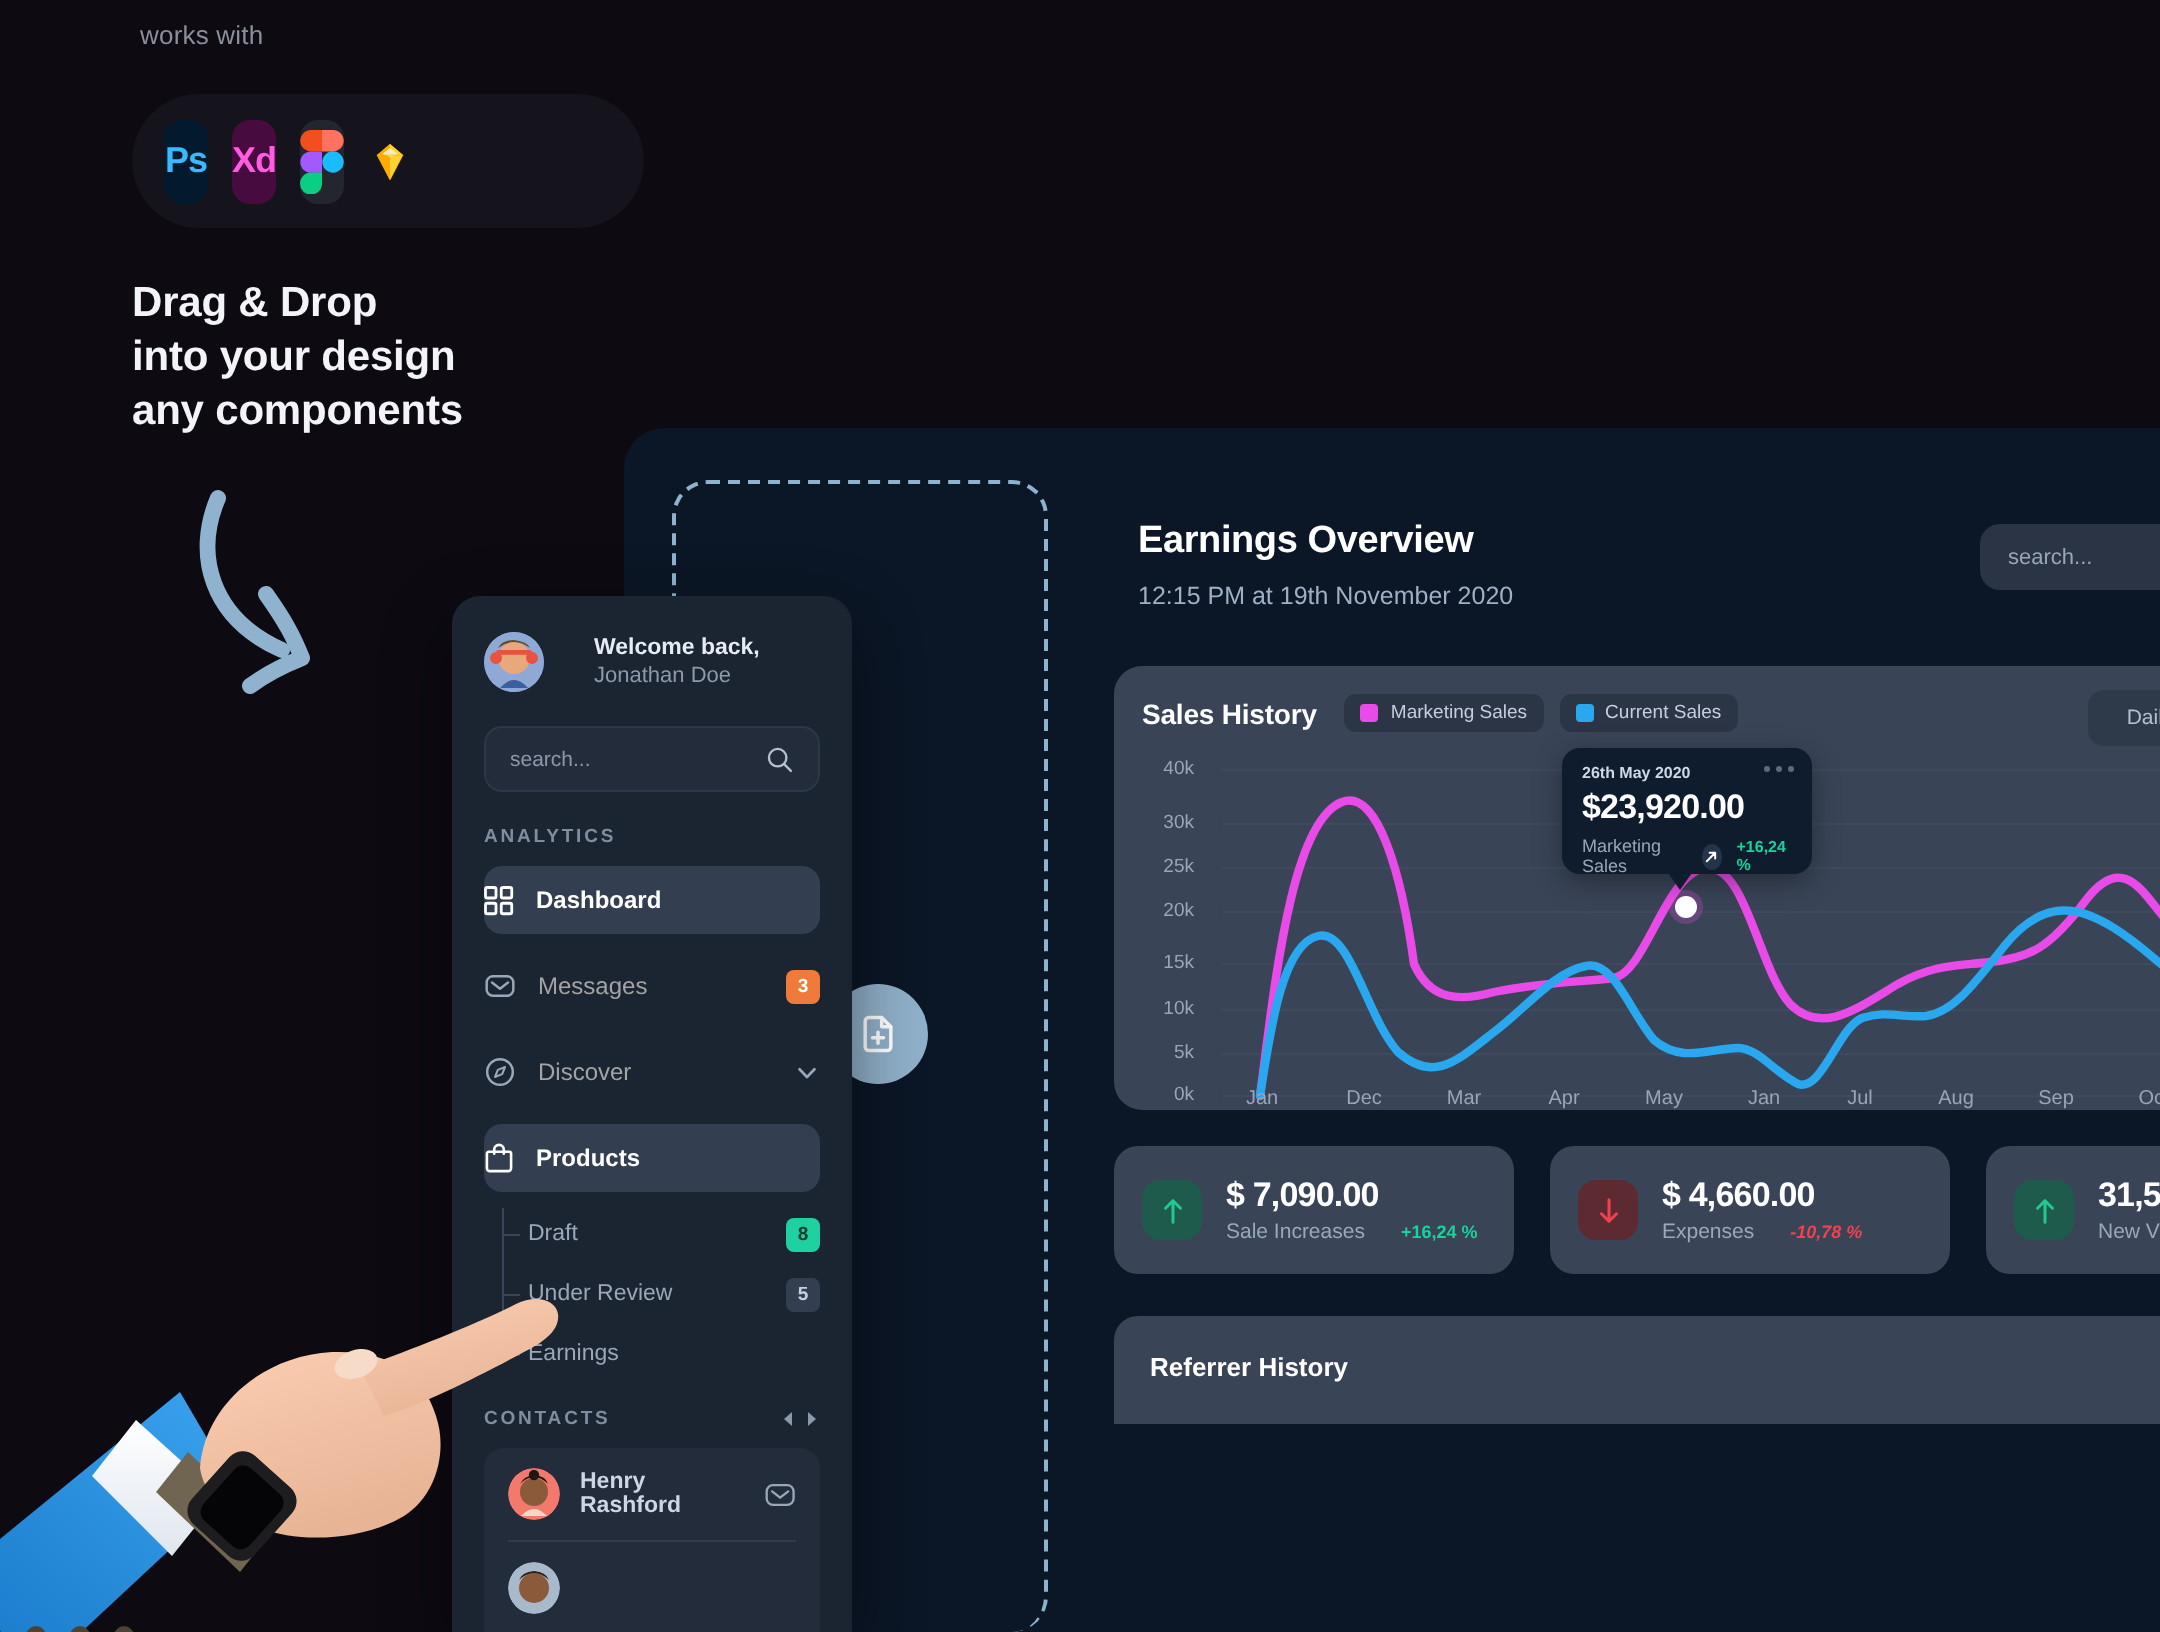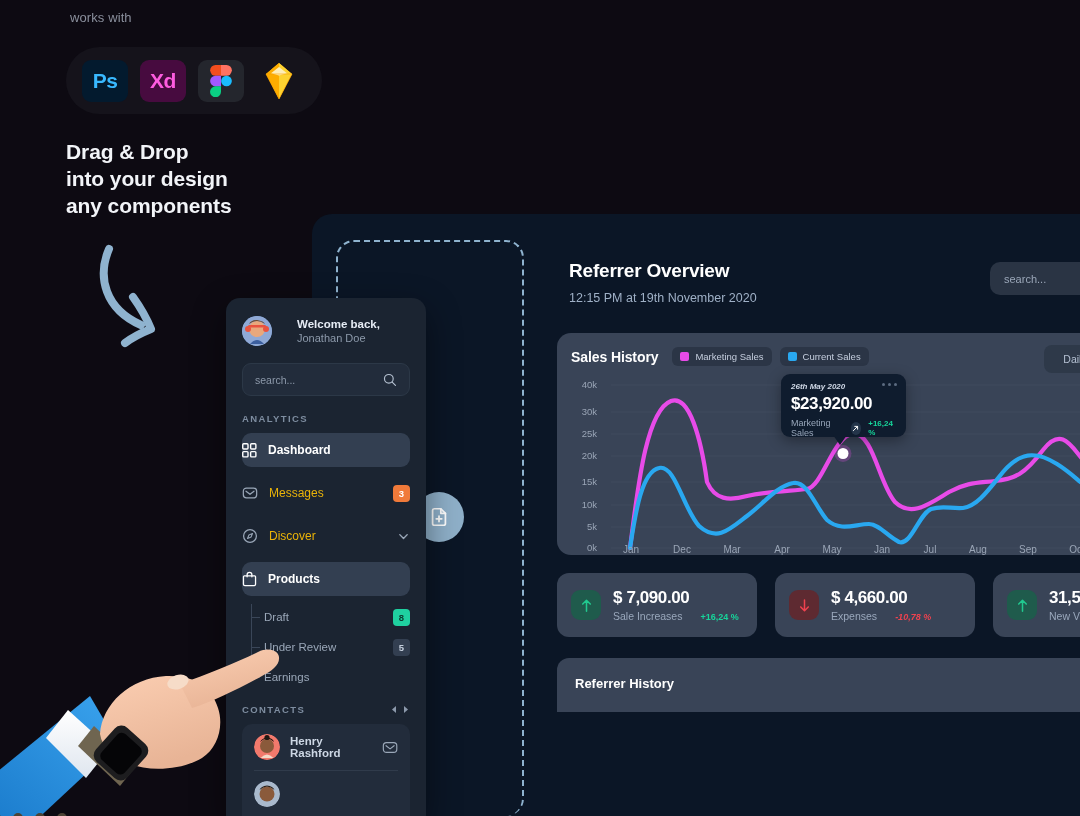--- a/index.html
+++ b/index.html
@@ -11,22 +11,22 @@
   }
   #stage{ position:relative; width:1080px; height:816px; background:#0d0a12; overflow:hidden; }
 
   
   #promo{ position:absolute; left:66px; top:10px; width:340px; }
   .works-with{ font-size:13px; color:#8a8f9c; letter-spacing:.1px; margin-left:4px; }
   .logo-pill{
     margin-top:22px; width:256px; height:67px; border-radius:34px;
     background:#15131b; display:flex; align-items:center; gap:12px; padding:0 16px;
   }
-  .logo-tile{ width:46px; height:42px; border-radius:9px; display:flex; align-items:center; justify-content:center;
-    font-weight:bold; font-size:21px; letter-spacing:-.5px; }
+  .logo-tile{ width:22px; height:42px; border-radius:9px; display:flex; align-items:center; justify-content:center;
+    font-weight:bold; font-size:18px; letter-spacing:-.5px; }
   .tile-ps{ background:#031a2e; color:#39b9ff; }
   .tile-xd{ background:#470b3f; color:#ff5ce0; }
   .tile-fig{ background:#24262d; position:relative; }
   .tile-sketch{ background:transparent; }
   .headline{ margin-top:26px; font-size:21px; line-height:1.18; font-weight:bold; color:#f2f4f8; letter-spacing:-.1px; }
   .headline div{ margin-bottom:2px; }
 
   
   #arrow{ position:absolute; left:95px; top:243px; width:95px; height:105px; }
 
@@ -75,41 +75,41 @@
   .chart-body{ position:relative; margin-top:10px; width:526px; height:175px; }
   .ytick{ position:absolute; left:0; font-size:9.5px; color:#9aa5b6; width:26px; text-align:right; }
   .xtick{ position:absolute; font-size:10px; color:#9aa5b6; top:168px; transform:translateX(-50%); }
 
   
   .tooltip{
     position:absolute; left:210px; top:-2px; width:125px; height:63px;
     background:#0f1c2e; border-radius:9px; padding:8px 10px 0 10px; z-index:6;
     box-shadow:0 4px 14px rgba(0,0,0,.35);
   }
-  .tt-date{ font-size:8px; font-weight:bold; color:#cfd8e6;font-style:italic; }
+  .tt-date{ font-size:8px; font-weight:bold; color:#cfd8e6; }
   .tt-val{ font-size:17px; font-weight:bold; color:#fff; margin-top:3px; letter-spacing:-.4px; }
   .tt-row{ display:flex; align-items:center; gap:7px; margin-top:4px; }
   .tt-label{ font-size:9px; color:#98a6ba; }
   .tt-arrow-badge{ width:13px; height:13px; border-radius:50%; background:#24354a; display:flex; align-items:center; justify-content:center; }
   .tt-delta{ font-size:8px; font-weight:bold; color:#17d49a; }
   .tt-dots{ position:absolute; right:9px; top:9px; display:flex; gap:3px; }
   .tt-dots i{ width:3px; height:3px; border-radius:50%; background:#5c6b80; display:block; }
   .tt-tail{ position:absolute; left:52px; top:61px; width:0; height:0;
     border-left:7px solid transparent; border-right:7px solid transparent; border-top:10px solid #0f1c2e; }
   .tt-point{ position:absolute; left:52px; top:72px; width:11px; height:11px; border-radius:50%;
     background:#fff; transform:translateX(-50%); box-shadow:0 0 0 3px rgba(232,75,232,.25); z-index:7;}
 
   
   .stats{ position:absolute; left:12px; top:359px; display:flex; gap:18px; }
   .stat{ width:200px; height:64px; background:#394457; border-radius:12px; display:flex; align-items:center; padding:0 14px; gap:12px; }
   .stat-ico{ width:30px; height:30px; border-radius:9px; display:flex; align-items:center; justify-content:center; }
   .ico-up{ background:#1f5b4c; }
   .ico-down{ background:#5e2a31; }
   .stat-val{ font-size:17px; font-weight:bold; color:#fff; letter-spacing:-.4px; }
-  .stat-row2{ display:flex; align-items:flex-end; gap:18px; margin-top:2px; }
+  .stat-row2{ display:flex; align-items:center; gap:18px; margin-top:2px; }
   .stat-name{ font-size:10.5px; color:#9aa8bc; }
   .stat-delta{ font-size:9px; font-weight:bold; }
   .up{ color:#17d49a; } .down{ color:#f0424f;font-style:italic; }
 
   
   .referrer{
     position:absolute; left:12px; top:444px; width:540px; height:54px;
     background:#394457; border-radius:12px 0 0 0; padding:18px 0 0 18px;
   }
   .ref-title{ font-size:13px; font-weight:bold; color:#fff; }
@@ -125,21 +125,21 @@
   .sb-welcome{ font-size:11.5px; font-weight:bold; color:#e6ecf5; }
   .sb-name{ font-size:11px; color:#8d9aab; margin-top:2px; }
   .sb-search{
     margin-top:17px; height:33px; border-radius:9px; background:#222c3b; border:1px solid #2c3847;
     display:flex; align-items:center; padding:0 12px; justify-content:space-between;
   }
   .sb-search span{ font-size:10.5px; color:#8c98a9; }
   .sb-section{ margin-top:17px; font-size:9.5px; font-weight:bold; letter-spacing:1.4px; color:#7e8da0; }
   .nav-item{ height:34px; margin-top:9px; border-radius:9px; display:flex; align-items:center; padding:0 0; gap:11px; }
   .nav-item.active{ background:#333f51; }
-  .nav-label{ font-size:12px; color:#eab308; }
+  .nav-label{ font-size:12px; color:#a3a3a3; }
   .nav-item.active .nav-label{ color:#fff; font-weight:bold; }
   .badge{ margin-left:auto; min-width:17px; height:17px; border-radius:4px; display:flex; align-items:center; justify-content:center;
     font-size:9.5px; font-weight:bold; padding:0 4px; }
   .badge-orange{ background:#f07a3a; color:#fff; }
   .badge-green{ background:#1fd1a0; color:#0c3a2e; }
   .badge-grey{ background:#333f51; color:#c6d0de; }
   .chev{ margin-left:auto; }
   .sublist{ position:relative; margin-top:6px; padding-left:22px; }
   .sublist:before{ content:""; position:absolute; left:9px; top:2px; bottom:14px; width:1px; background:#3a4658; }
   .subitem{ position:relative; height:30px; display:flex; align-items:center; }
@@ -212,21 +212,21 @@
       <path d="M14 3H7a2 2 0 0 0-2 2v14a2 2 0 0 0 2 2h10a2 2 0 0 0 2-2V8z"></path>
       <path d="M14 3v5h5"></path>
         <path d="M12 11v6"></path>
         <path d="M9 14h6"></path>
     </svg>
   </div>
 
   <div id="content">
 
     <div class="dash-head">
-      <div class="dash-title">Referrer Overview</div>
+      <div class="dash-title">Earnings Overview</div>
       <div class="dash-sub">12:15 PM at 19th November 2020</div>
       <div class="top-search">
         <span>search...</span>
       </div>
     </div>
 
     <div class="chart-card">
       <div class="chart-head">
         <div class="chart-h-title">Sales History</div>
         <div class="legend">

